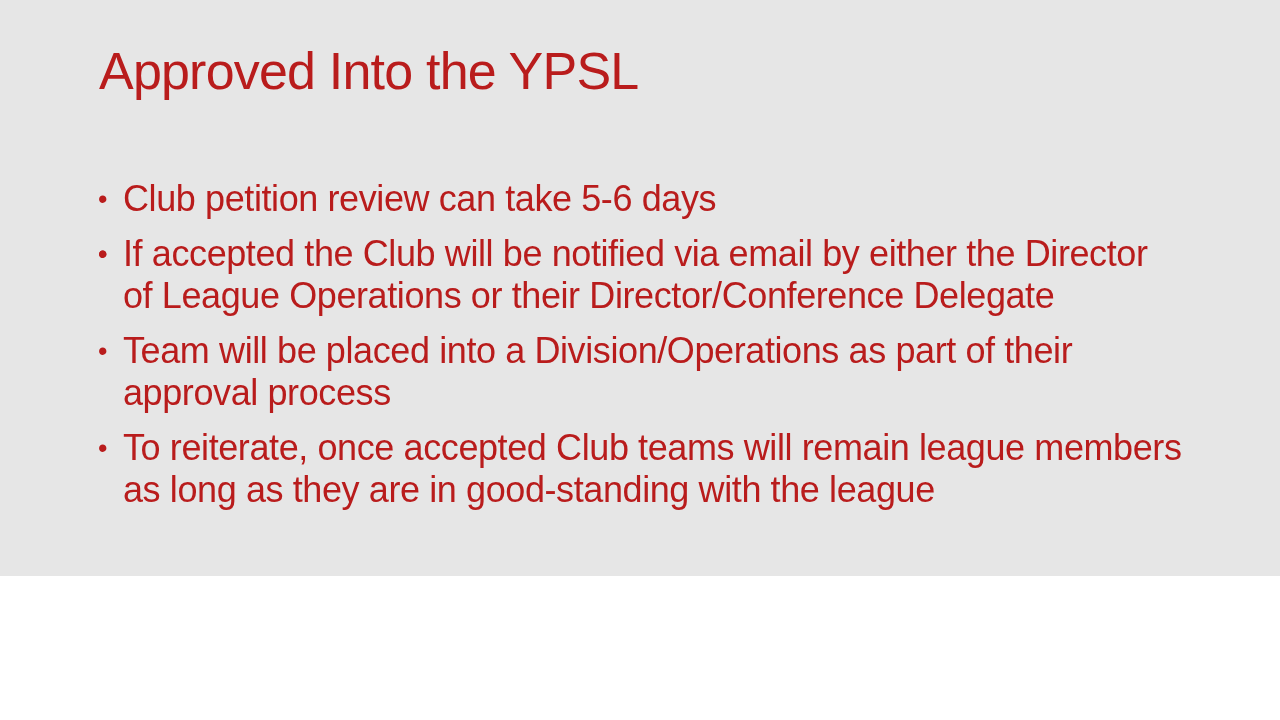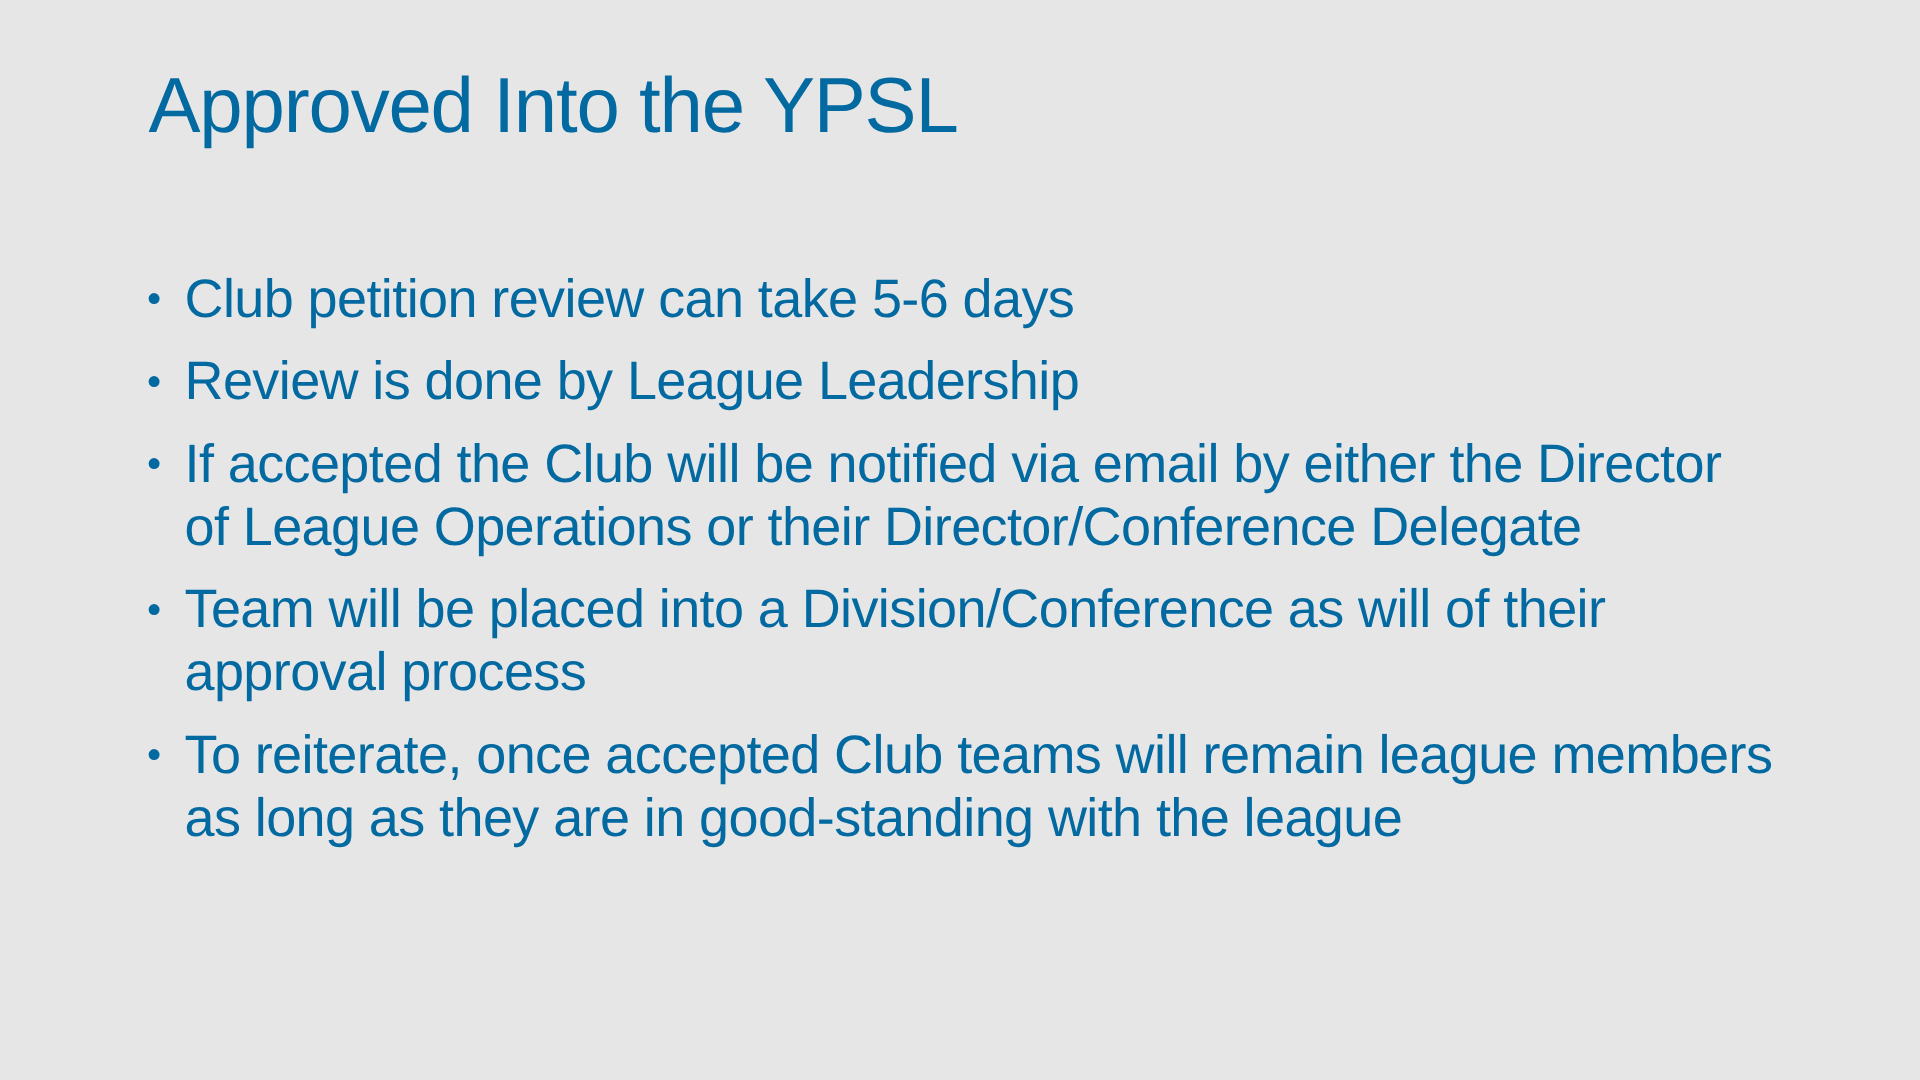--- a/index.html
+++ b/index.html
@@ -2,25 +2,25 @@
 <html><head>
 <meta charset="utf-8">
 <style>
   html, body {
     margin: 0;
     padding: 0;
   }
   .slide {
     position: relative;
     width: 1280px;
-    height: 720px;
+    height: 576px;
     background: #e6e6e6;
     overflow: hidden;
     font-family: "Liberation Sans", sans-serif;
-    color: #0369a1;
+    color: #b91c1c;
   }
   .slide-title {
     position: absolute;
     left: 99px;
     top: 40px;
     margin: 0;
     font-size: 52px;
     font-weight: 400;
     letter-spacing: -0.8px;
     line-height: 1.2;
@@ -57,28 +57,27 @@
 <div class="slide">
   <h1 class="slide-title">Approved Into the YPSL</h1>
 
   <ul class="bullet-list">
     <li class="bullet-item">
       <span class="bullet-marker">•</span>
       <span>Club petition review can take 5-6 days</span>
     </li>
     <li class="bullet-item">
       <span class="bullet-marker">•</span>
-      <span>Review is done by League Leadership</span>
     </li>
     <li class="bullet-item">
       <span class="bullet-marker">•</span>
       <span>If accepted the Club will be notified via email by either the Director of League Operations or their Director/Conference Delegate</span>
     </li>
     <li class="bullet-item">
       <span class="bullet-marker">•</span>
-      <span>Team will be placed into a Division/Conference as will of their approval process</span>
+      <span>Team will be placed into a Division/Operations as part of their approval process</span>
     </li>
     <li class="bullet-item">
       <span class="bullet-marker">•</span>
       <span>To reiterate, once accepted Club teams will remain league members as long as they are in good-standing with the league</span>
     </li>
   </ul>
 </div>
 
 </body></html>

